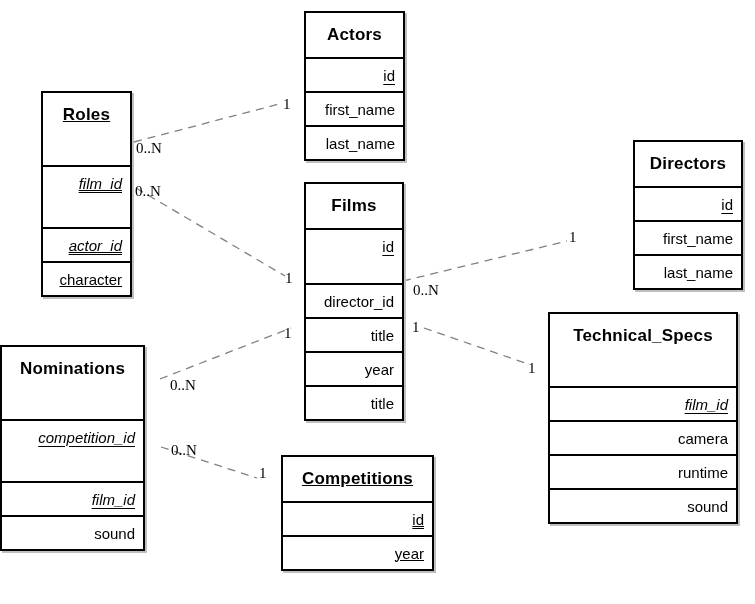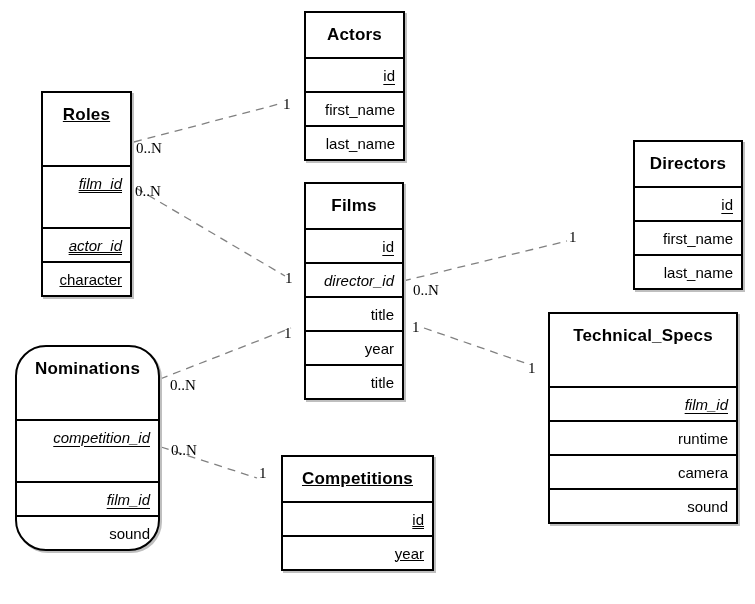--- a/index.html
+++ b/index.html
@@ -48,21 +48,21 @@
     padding: 0 8px 0 6px;
     font-size: 15px;
     color: #000000;
     white-space: nowrap;
   }
   .key-pk {
     text-decoration: underline;
     text-underline-offset: 3px;
   }
   .key-fk {
-    font-style: italic;
+    margin-top: 21px;
   }
   .key-pkfk {
     font-style: italic;
     text-decoration: underline;
     text-underline-offset: 3px;
     margin-top: 28px;
   }
   .card-label {
     position: absolute;
     z-index: 3;
@@ -112,38 +112,38 @@
     <div class="tbl-field">title</div>
   </div>
 
   <div class="db-table" style="left:588px; top:140px; width:110px;margin-left:45px;">
     <div class="tbl-title">Directors</div>
     <div class="tbl-field key-pk">id</div>
     <div class="tbl-field">first_name</div>
     <div class="tbl-field">last_name</div>
   </div>
 
-  <div class="db-table" style="left:15px; top:345px; width:145px;border-radius:31px;">
+  <div class="db-table" style="left:0; top:345px; width:145px;">
     <div class="tbl-title">Nominations</div>
     <div class="tbl-field key-pkfk">competition_id</div>
     <div class="tbl-field key-pkfk">film_id</div>
     <div class="tbl-field">sound</div>
   </div>
 
   <div class="db-table" style="left:281px; top:455px; width:153px;text-decoration:underline;">
     <div class="tbl-title">Competitions</div>
     <div class="tbl-field key-pk">id</div>
     <div class="tbl-field">year</div>
   </div>
 
   <div class="db-table" style="left:548px; top:312px; width:190px;">
     <div class="tbl-title">Technical_Specs</div>
     <div class="tbl-field key-pkfk">film_id</div>
+    <div class="tbl-field">camera</div>
     <div class="tbl-field">runtime</div>
-    <div class="tbl-field">camera</div>
     <div class="tbl-field">sound</div>
   </div>
 
   <span class="card-label" style="left:136px; top:141px;">0..N</span>
   <span class="card-label" style="left:283px; top:97px;">1</span>
 
   <span class="card-label" style="left:135px; top:184px;">0..N</span>
   <span class="card-label" style="left:285px; top:271px;">1</span>
 
   <span class="card-label" style="left:413px; top:283px;">0..N</span>

